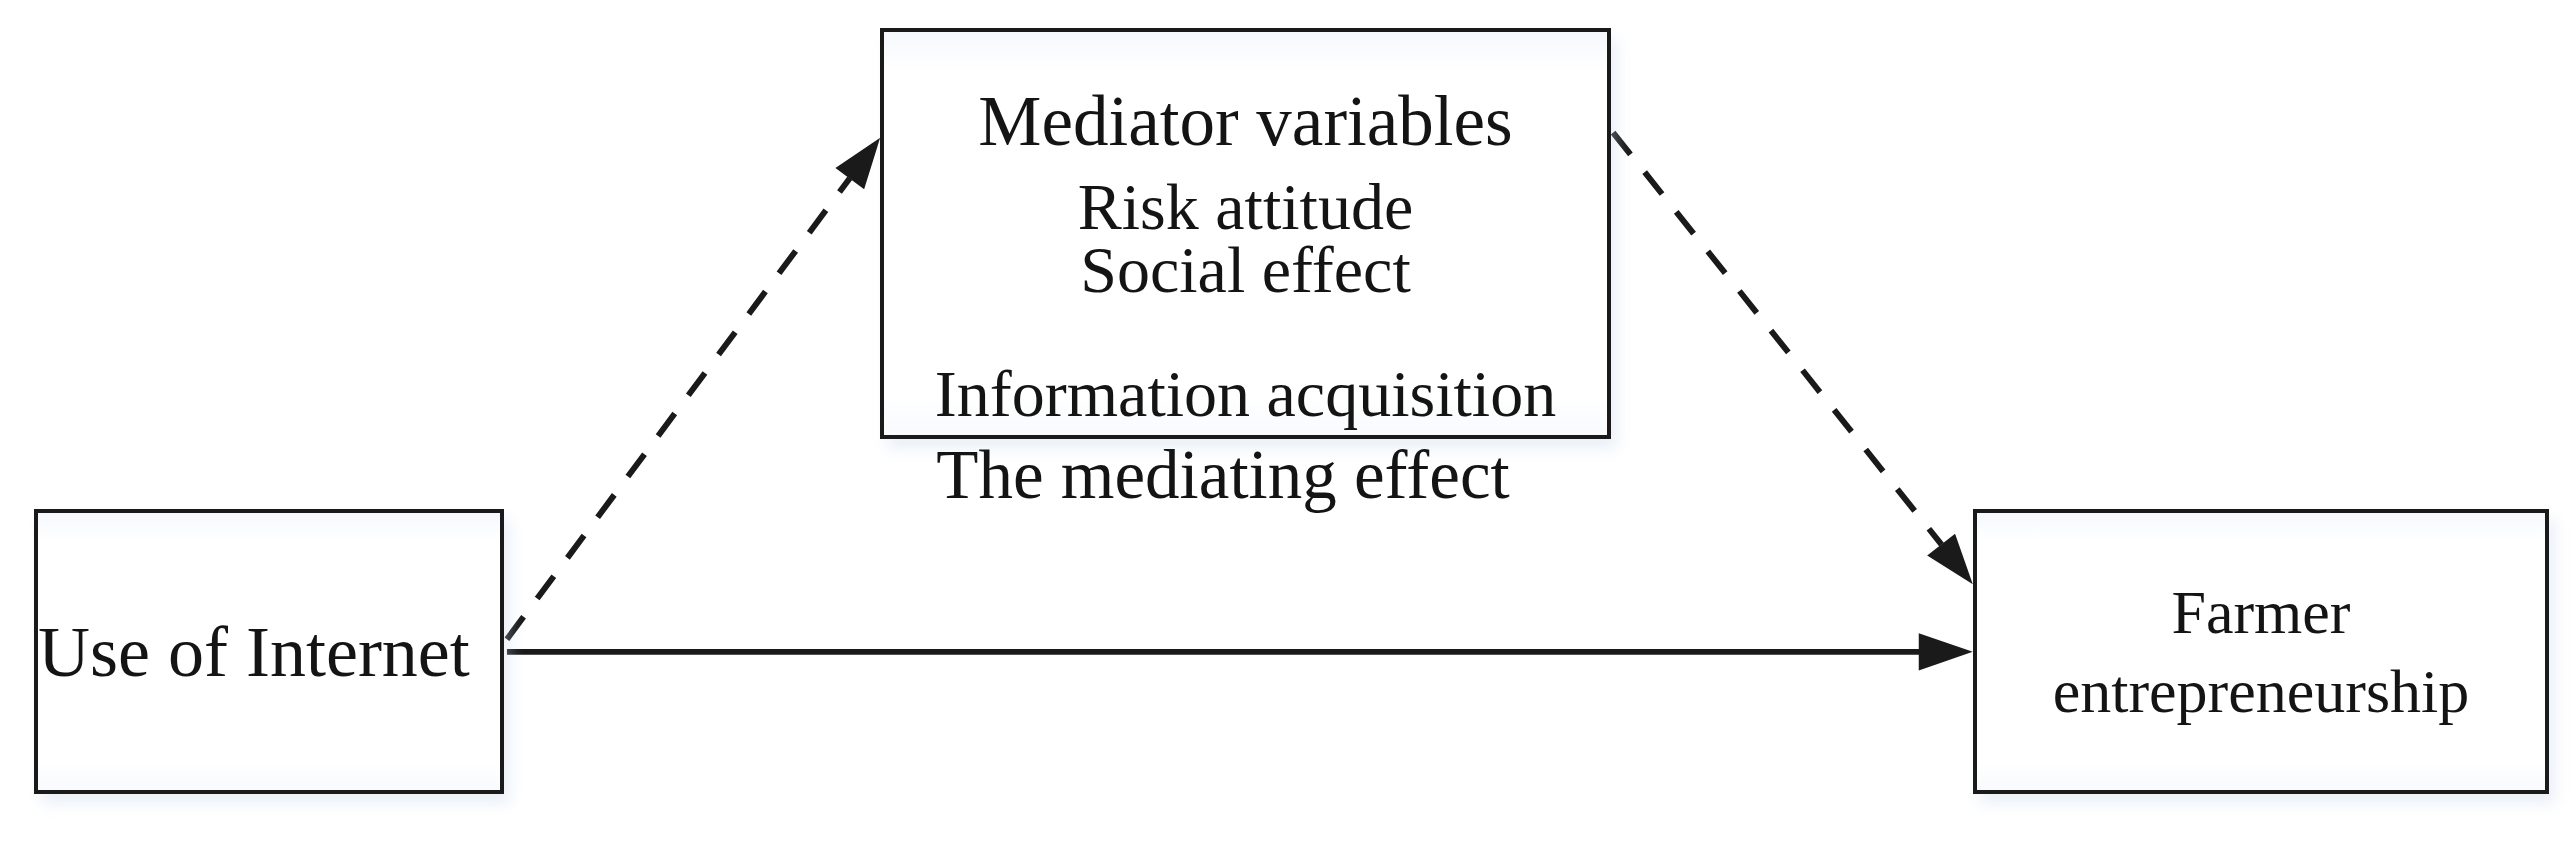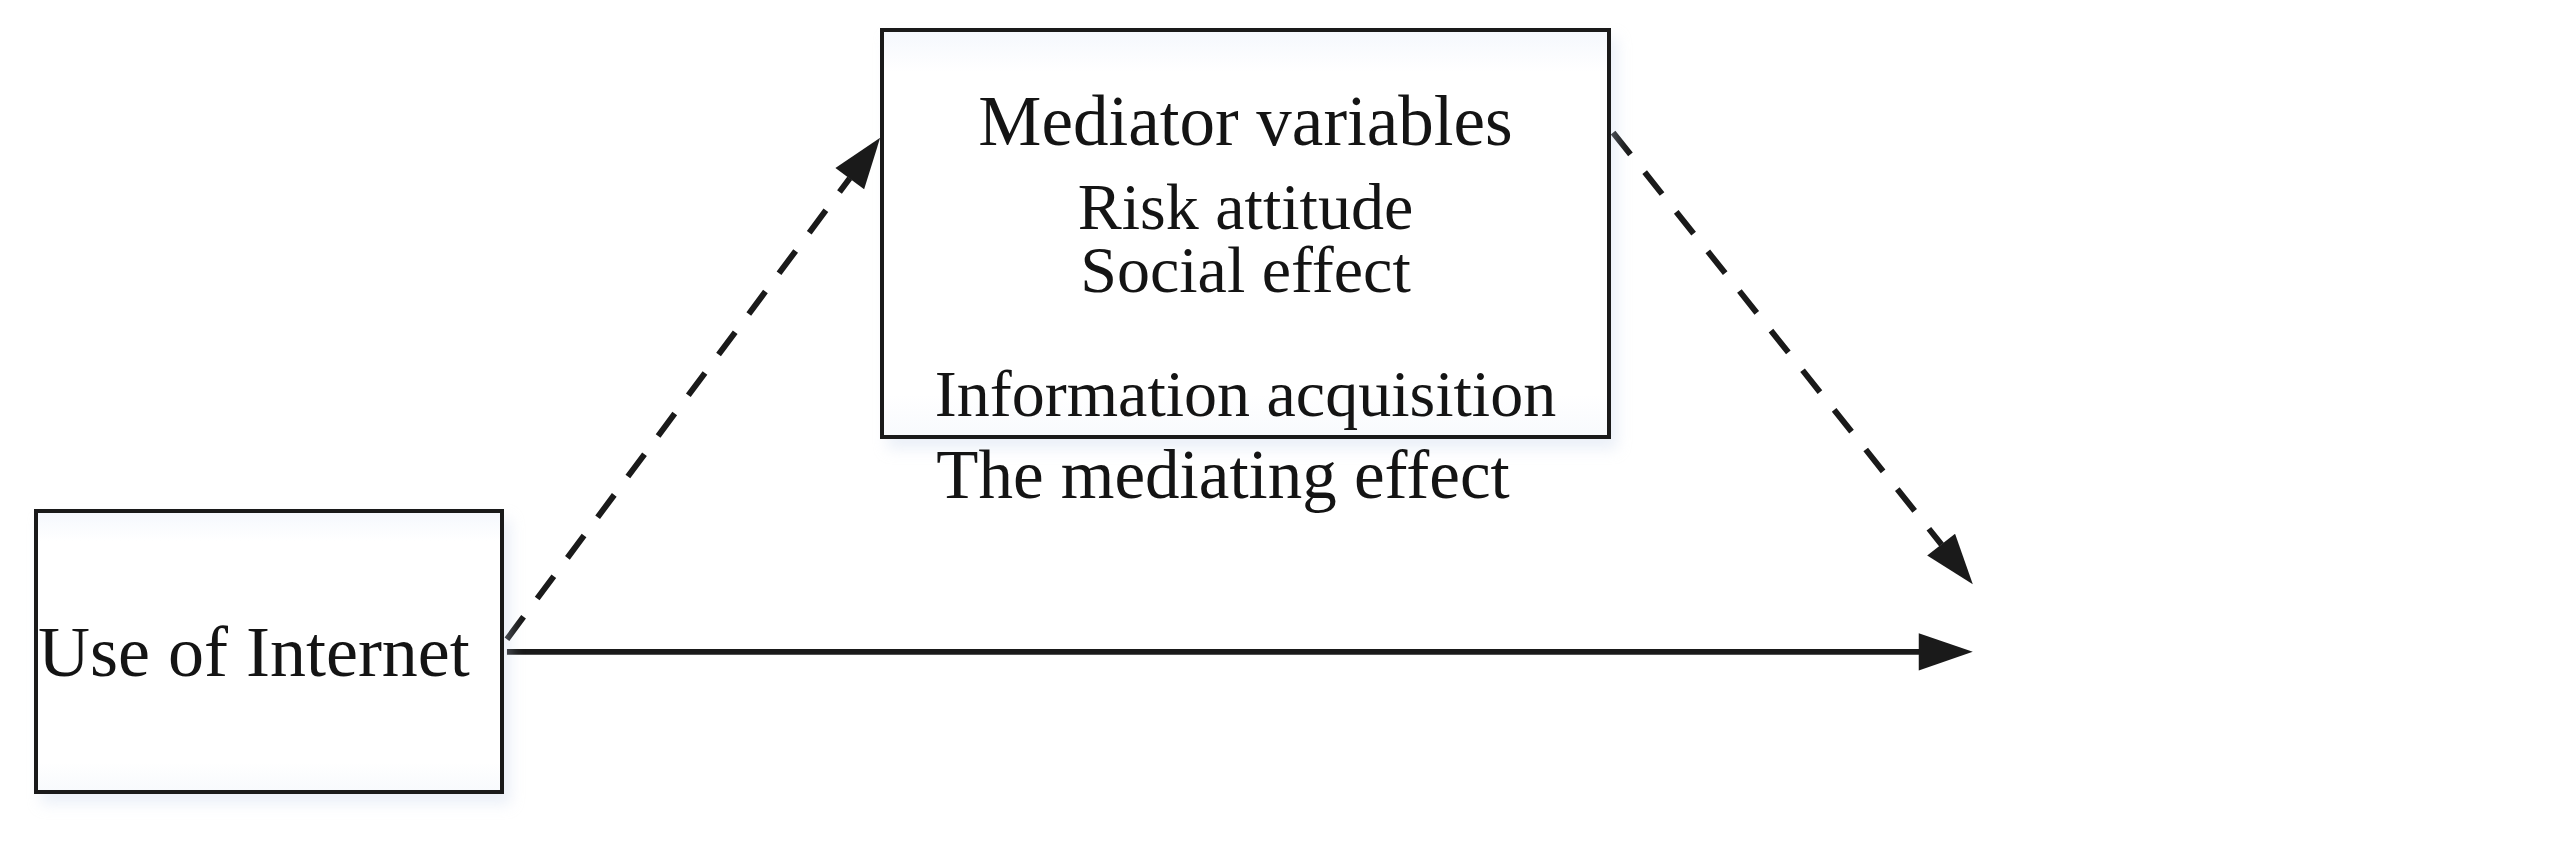--- a/index.html
+++ b/index.html
@@ -93,18 +93,21 @@
     <span>Use of Internet</span>
   </div>
 
   <div class="node" id="node-mediator">
     <div class="mediator-line" id="mediator-title">Mediator variables</div>
     <div class="mediator-line" id="mediator-item-0">Risk attitude</div>
     <div class="mediator-line" id="mediator-item-1">Social effect</div>
     <div class="mediator-line" id="mediator-item-2">Information acquisition</div>
   </div>
 
+  <div class="node node-center" id="node-farmer">
+    <span>Farmer entrepreneurship</span>
+  </div>
 
   <div class="edge-label" id="label-mediating">The mediating effect</div>
 
 
 </div>
 
 
 </body></html>

